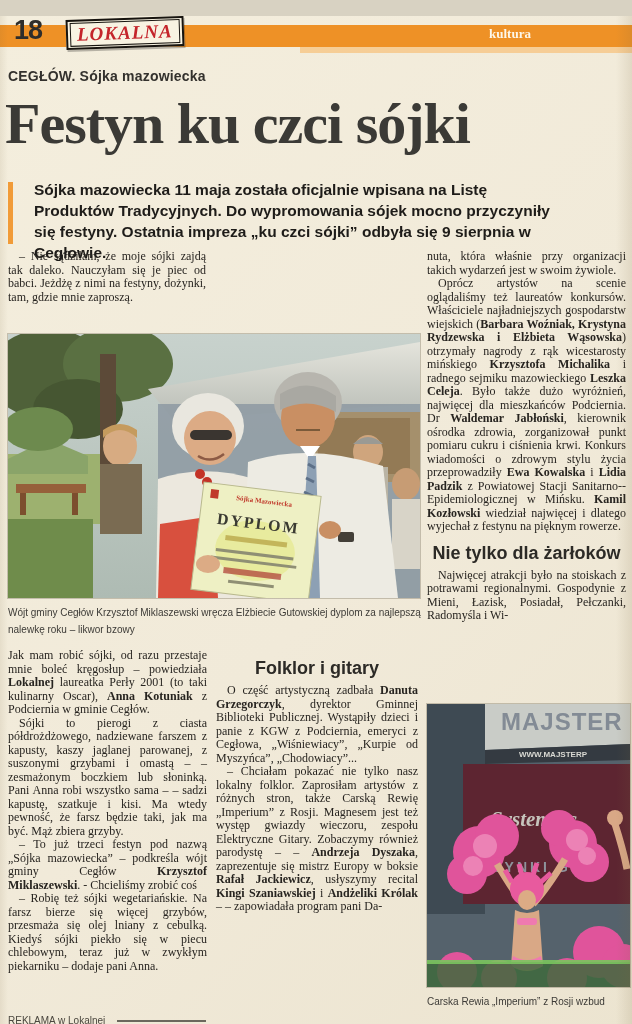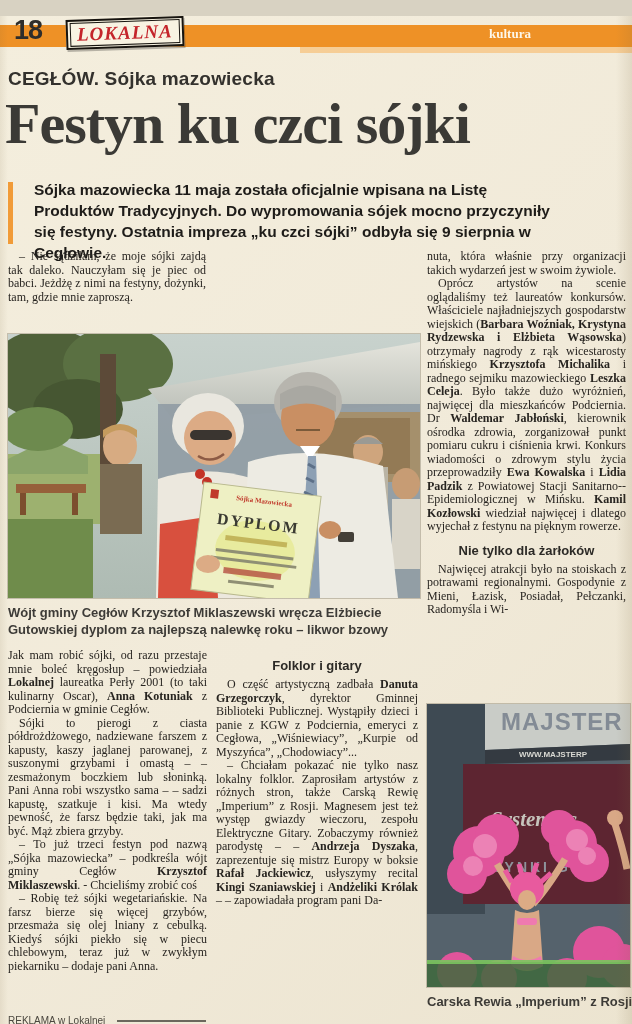--- a/index.html
+++ b/index.html
@@ -31,48 +31,48 @@
   .stamp{position:absolute;left:66px;top:2px;transform:rotate(-2deg);
     background:#f8f3e2;border:2px solid #17140f;padding:1px 2px;box-shadow:1px 2px 0 rgba(0,0,0,.25);}
   .stamp-inner{border:1px solid #17140f;padding:0 6px;
     font-family:"Liberation Serif",serif;font-weight:bold;font-size:19px;
     color:var(--brand-red);letter-spacing:1px;font-style:italic;}
   .section-label{position:absolute;left:489px;top:10px;font-family:"Liberation Serif",serif;
     font-weight:bold;font-size:13px;color:#fdf7ea;}
 
   
   .kicker{position:absolute;left:8px;top:52px;font-family:"Liberation Sans",sans-serif;
-    font-weight:bold;font-size:19px;color:#33312d;letter-spacing:.2px;}
+    font-weight:bold;font-size:14px;color:#33312d;letter-spacing:.2px;}
   .headline{position:absolute;left:5px;top:78px;width:625px;
     font-family:"Liberation Serif",serif;font-weight:bold;font-size:58px;line-height:1.05;
     color:var(--headline-ink);letter-spacing:-1px;}
   .lead-wrap{position:absolute;left:8px;top:163px;width:560px;display:flex;gap:12px;}
   .lead-bar{width:5px;min-width:5px;height:62px;background:#f19b38;margin-right:9px;margin-top:3px;}
   .lead{font-family:"Liberation Sans",sans-serif;font-weight:bold;font-size:15.5px;
     line-height:21px;color:#1e1c19;}
 
   
   .col{position:absolute;text-align:justify;}
   .body-p{font-size:12px;line-height:13.5px;text-align:justify;color:var(--body-ink);}
   .body-p.indent{text-indent:11px;}
   .body-p .b{font-weight:bold;}
-  .sub-heading{font-family:"Liberation Sans",sans-serif;font-weight:bold;font-size:13px;
+  .sub-heading{font-family:"Liberation Sans",sans-serif;font-weight:bold;font-size:18px;
     color:#2c2a26;text-align:center;margin:9px 0 5px 0;}
   #col1-top{left:8px;top:234px;width:198px;}
   #col2-top{left:216px;top:234px;width:202px;}
   #col3{left:427px;top:234px;width:199px;}
   #col1-bottom{left:8px;top:633px;width:199px;}
   #col2-bottom{left:216px;top:633px;width:202px;}
 
   
   .photo{position:absolute;display:block;box-shadow:0 0 0 1px rgba(60,50,30,.25);}
   #main-photo{left:8px;top:318px;width:412px;height:264px;}
   #stage-photo{left:427px;top:688px;width:203px;height:283px;}
-  .caption{position:absolute;font-family:"Liberation Sans",sans-serif;font-weight:bold;
-    font-size:13px;line-height:17px;color:#3d3b37;}
+  .caption{position:absolute;font-family:"Liberation Sans",sans-serif;font-weight:normal;
+    font-size:10px;line-height:17px;color:#3d3b37;}
   #main-caption{left:8px;top:588px;width:414px;}
   #stage-caption{left:427px;top:977px;width:210px;white-space:nowrap;overflow:hidden;}
 
   
   .reklama-row{position:absolute;left:8px;top:999px;width:198px;display:flex;align-items:center;gap:12px;text-align:center;}
   .reklama-label{font-family:"Liberation Sans",sans-serif;font-size:10px;color:#4a463e;white-space:nowrap;}
   .reklama-line{flex:1;height:2px;background:#6b675d;}
   .bottom-rule{position:absolute;left:0;top:1015px;width:632px;height:1px;background:#a39a86;}
 </style>
 </head>

